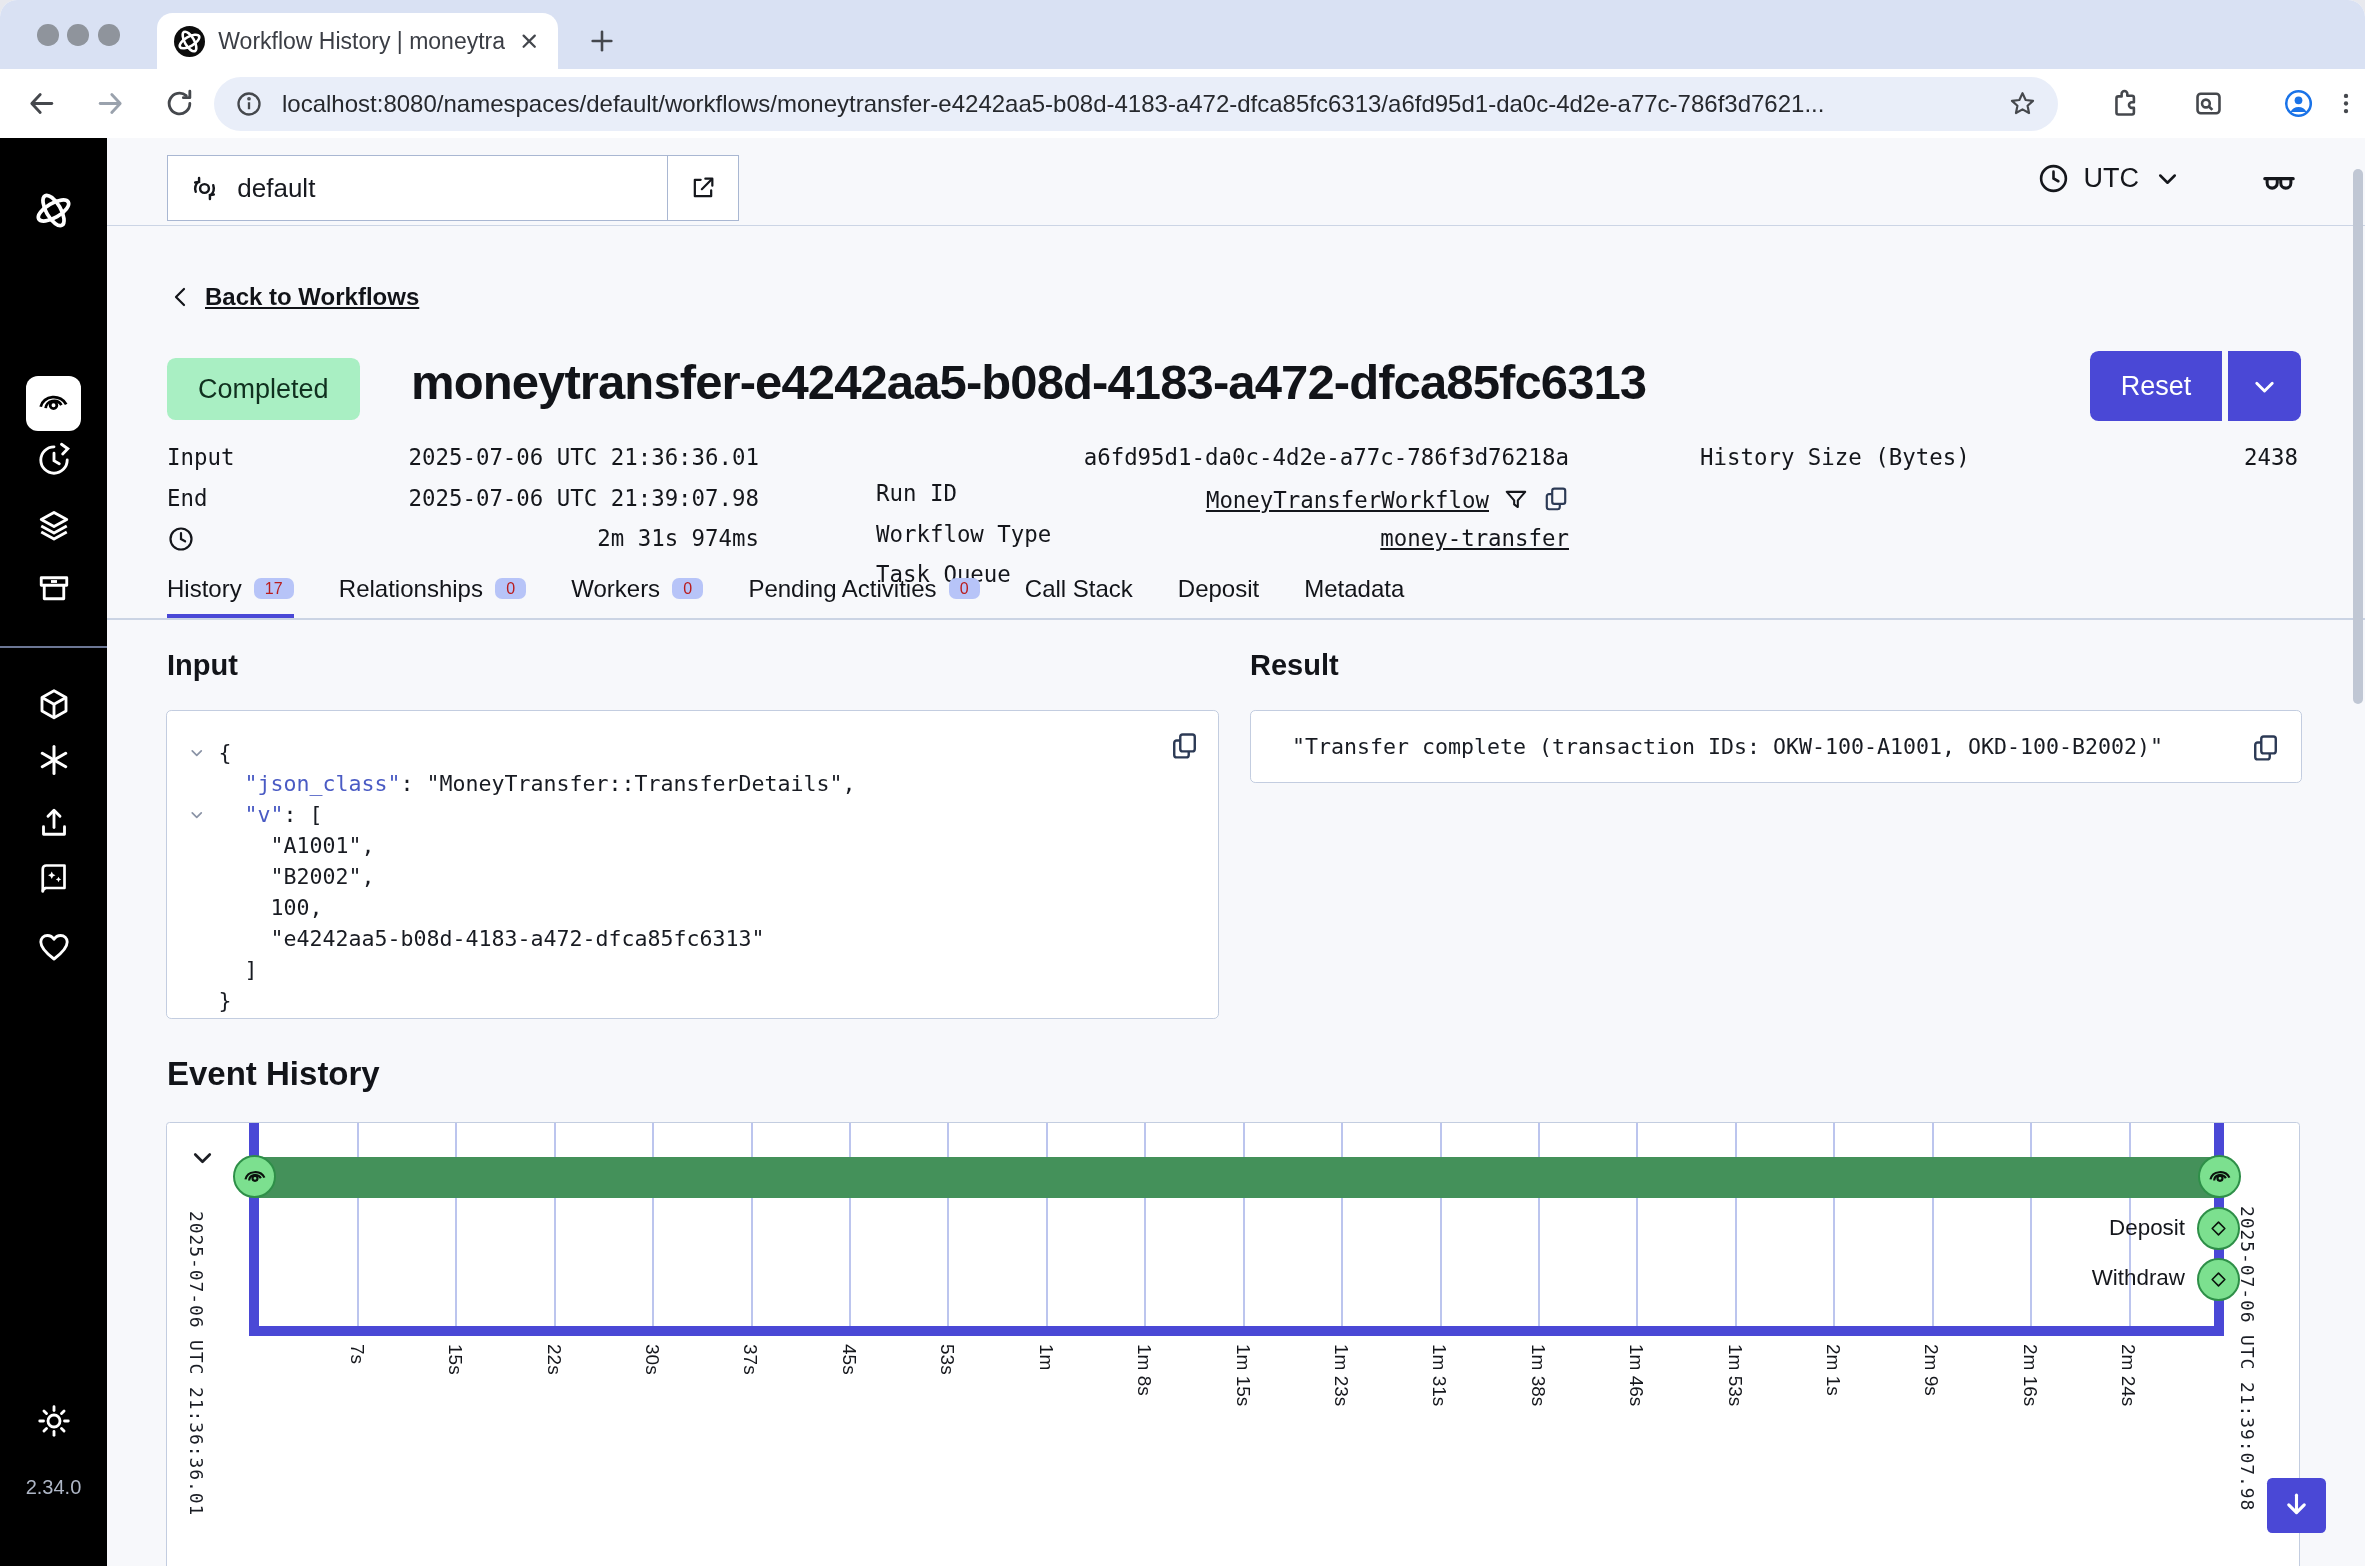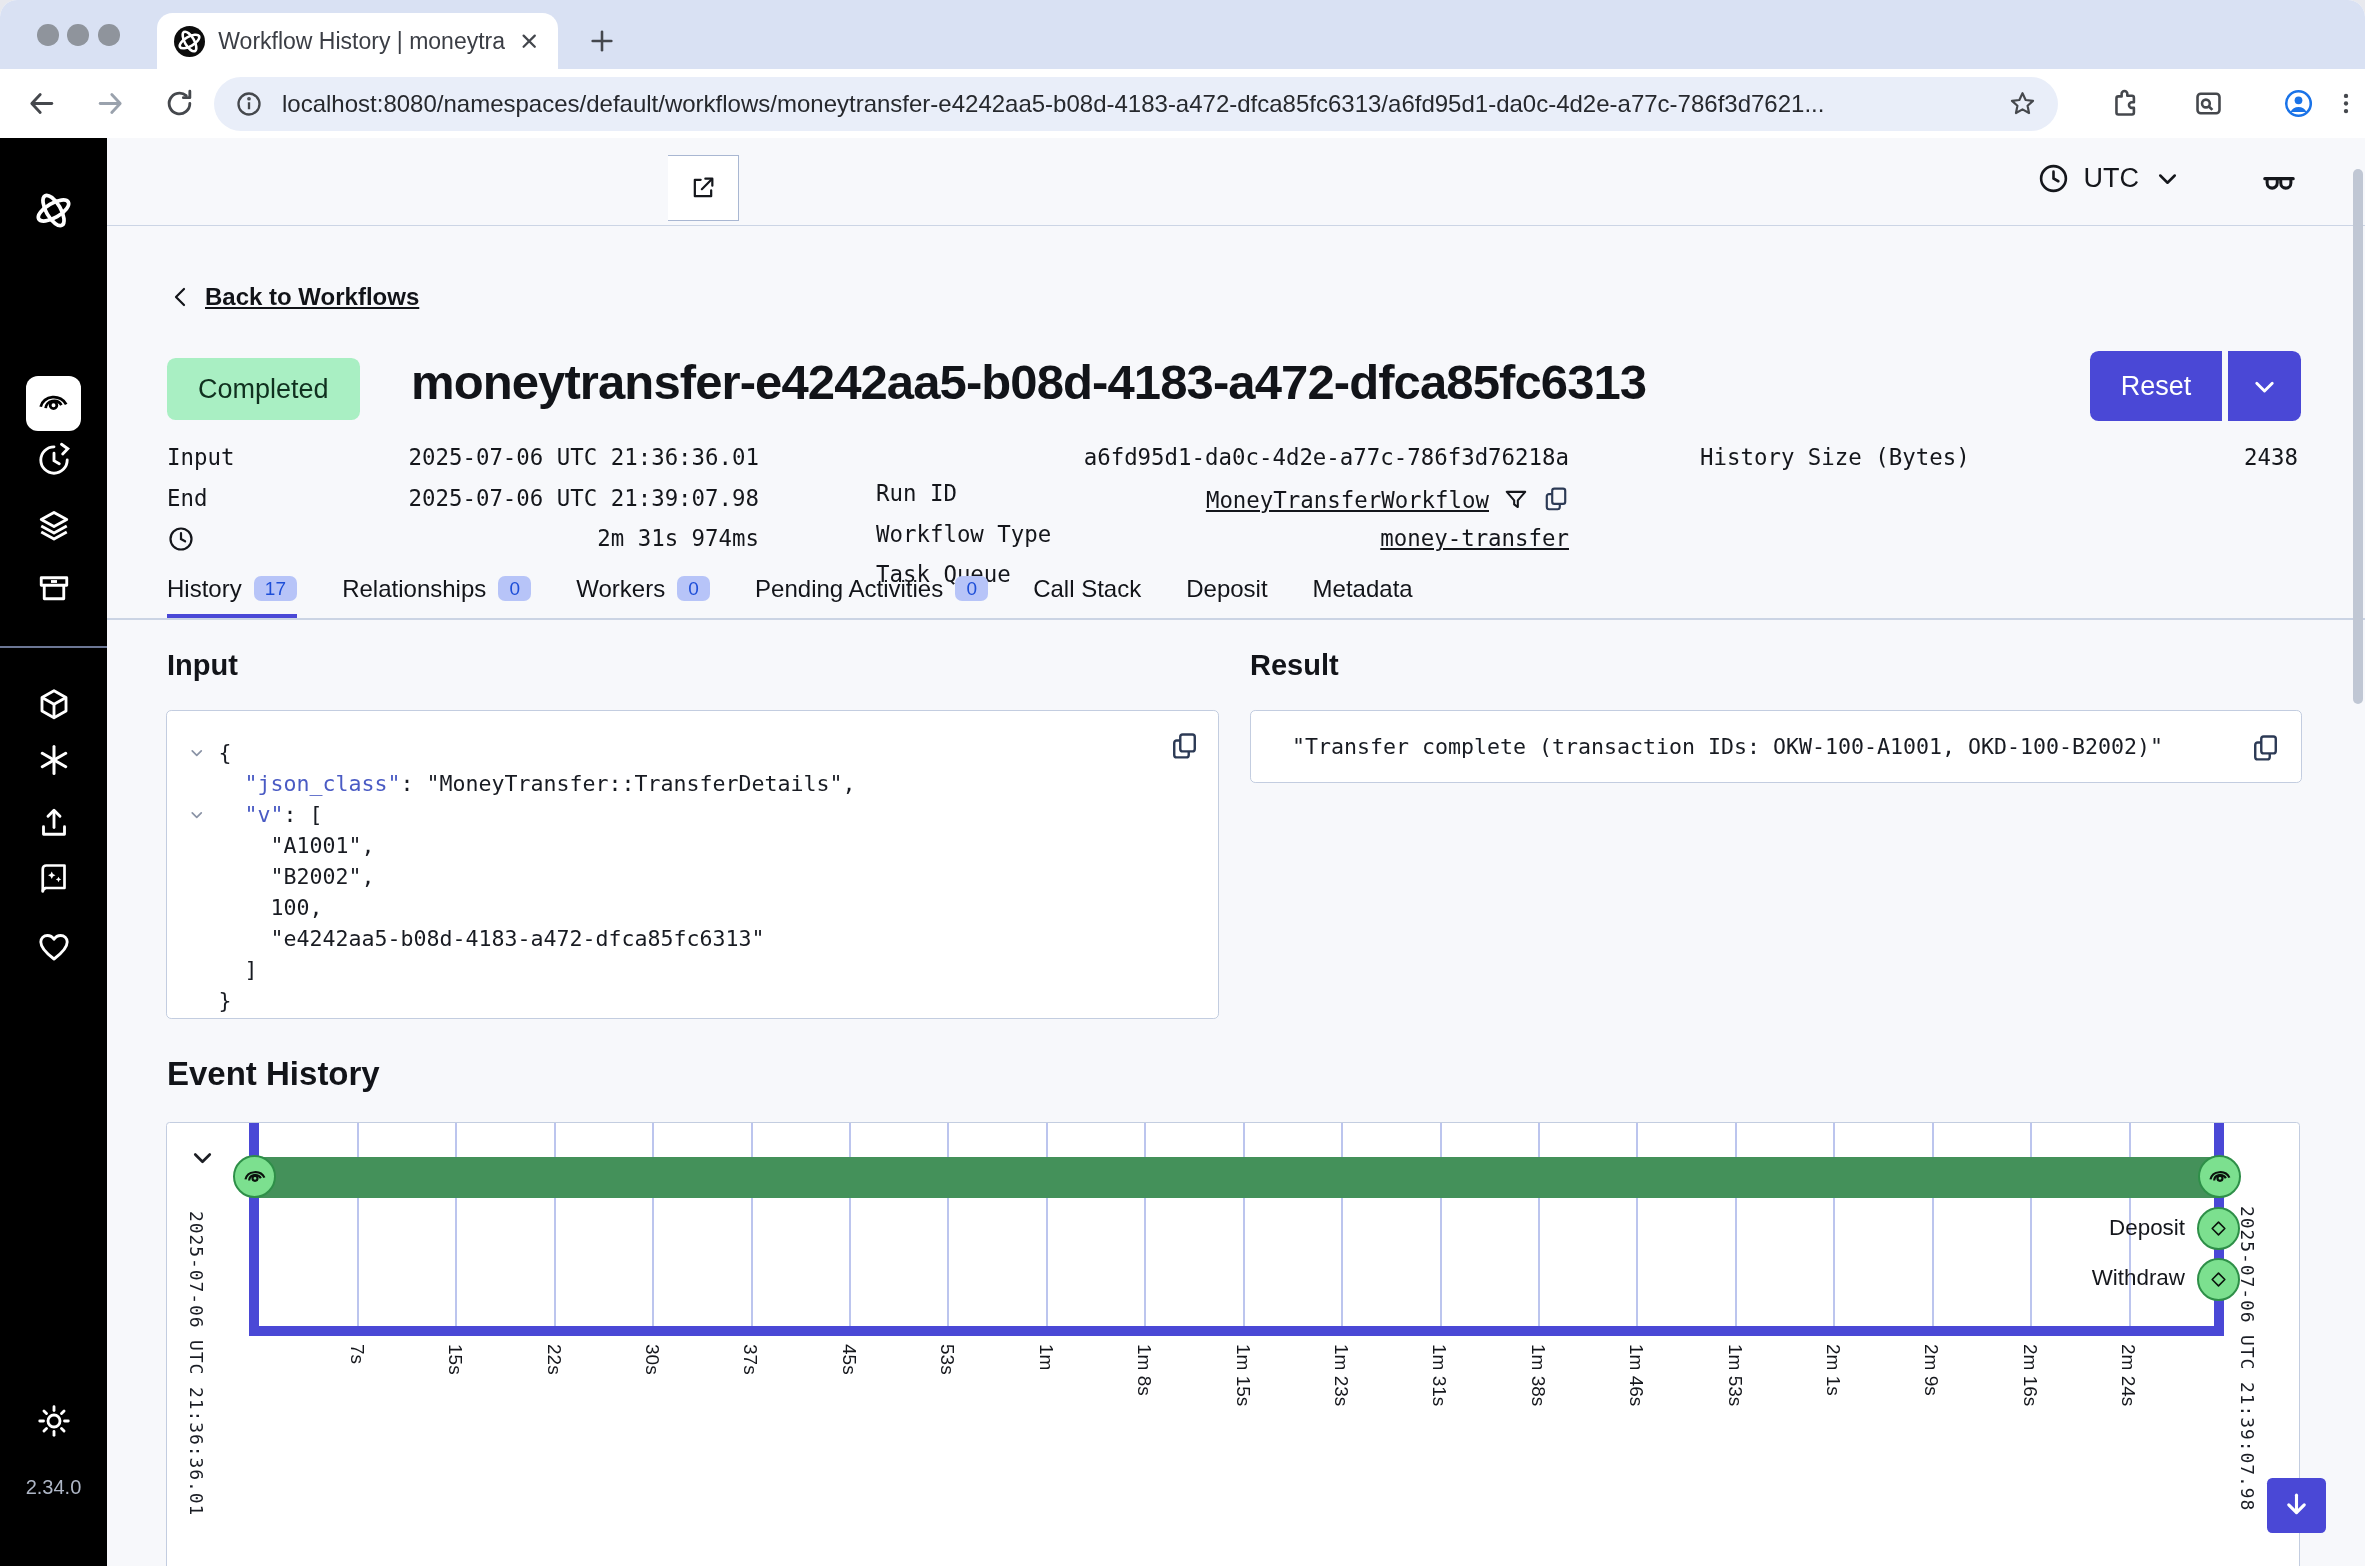--- a/index.html
+++ b/index.html
@@ -60,21 +60,21 @@
   .m-l2 { position:absolute; left:709px;margin-top:36px; }
   .m-v2 { position:absolute; left:881px; width:521px; display:flex; justify-content:flex-end; align-items:center; gap:14px; }
   .m-v2t { text-align:right; width:521px; }
   .m-l3 { position:absolute; left:1533px; }
   .m-v3 { position:absolute; left:1872px; width:259px; text-align:right; }
   .ulink { text-decoration:underline; color:#14161b; }
 
   .wf-tabs { position:absolute; left:60px; top:342px; display:flex; gap:45px; height:48px; font-size:24px; color:#121419; }
   .wf-tab { position:relative; display:flex; align-items:center; gap:12px; padding-bottom:10.4px; }
   .wf-tab.active::after { content:""; position:absolute; left:0; right:0; bottom:0; height:4.3px; background:#4a48d6; }
-  .tab-badge { background:#b7c4f8; border-radius:7px; padding:1.7px 11.2px; font-size:19px; color:#1d4ed8; }
+  .tab-badge { background:#b7c4f8; border-radius:7px; padding:1.7px 11.2px; font-size:16px; color:#b91c1c; }
   .tabs-border { position:absolute; left:0; right:0; top:390px; height:1.7px; background:#cbd4e4; }
 
   .col-heading { position:absolute; font-size:29px; font-weight:700; color:#121419; }
   .io-box { position:absolute; background:#fff; border:1.7px solid #c3cde0; border-radius:5.2px; }
   .copy-btn { position:absolute; width:29px; height:33px; }
   .code { position:absolute; left:22.4px; top:26px; font-family:"DejaVu Sans Mono", monospace; font-size:21.6px; line-height:31px; color:#181b22; }
   .code-line { display:flex; }
   .gutter { width:29px; color:#8a93a6; display:flex; align-items:center; }
   .code-text { white-space:pre; }
   .tok-k { color:#4a5bc4; }
@@ -265,20 +265,30 @@
           <line x1="5.3" y1="18.7" x2="7" y2="17"></line>
             <line x1="17" y1="7" x2="18.7" y2="5.3"></line>
         </svg>
       </div>
       <div class="version">2.34.0</div>
     </aside>
 
     <div class="main">
 
       <div class="main-topbar">
+        <div class="ns-box">
+          <svg width="31" height="31" viewBox="0 0 24 24" fill="none" stroke="#15171c" stroke-width="1.9" stroke-linecap="round">
+            <circle cx="12" cy="12" r="3.4"></circle>
+            <path d="M5.2 14.5 a7.2 7.2 0 0 1 2.3 -7.8"></path>
+              <polyline points="7.8 3.8 7.8 6.9 4.8 7.4"></polyline>
+            <path d="M18.8 9.5 a7.2 7.2 0 0 1 -2.3 7.8"></path>
+              <polyline points="16.2 20.2 16.2 17.1 19.2 16.6"></polyline>
+          </svg>
+          <span>default</span>
+        </div>
         <div class="ns-ext">
           <svg width="28" height="28" viewBox="0 0 24 24" fill="none" stroke="#15171c" stroke-width="1.9" stroke-linecap="round" stroke-linejoin="round">
             <path d="M10 5 H5 v14 h14 v-5"></path>
               <polyline points="14 4 20 4 20 10"></polyline>
               <line x1="11" y1="13" x2="19.5" y2="4.5"></line>
           </svg>
         </div>
         <div class="tz">
           <svg width="33" height="33" viewBox="0 0 24 24" fill="none" stroke="#15171c" stroke-width="1.9" stroke-linecap="round">
             <circle cx="12" cy="12" r="9"></circle>

